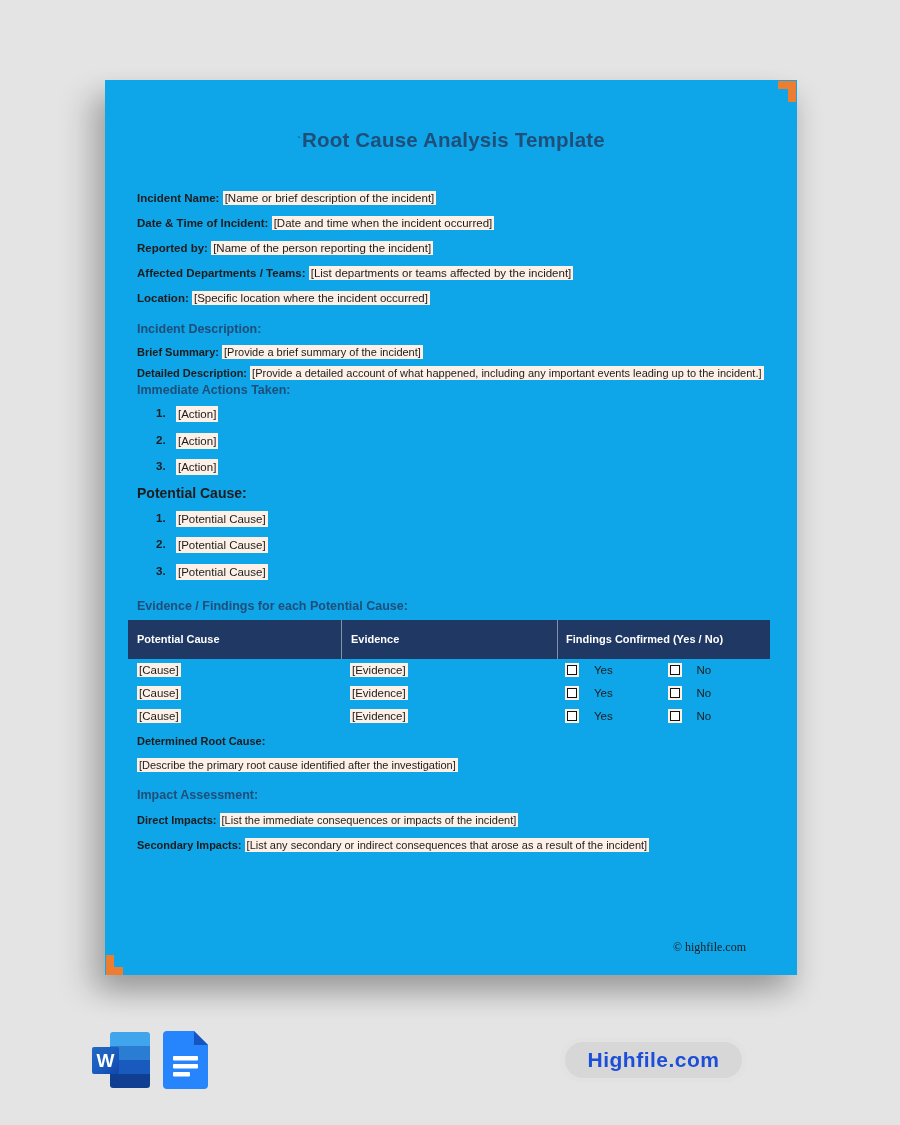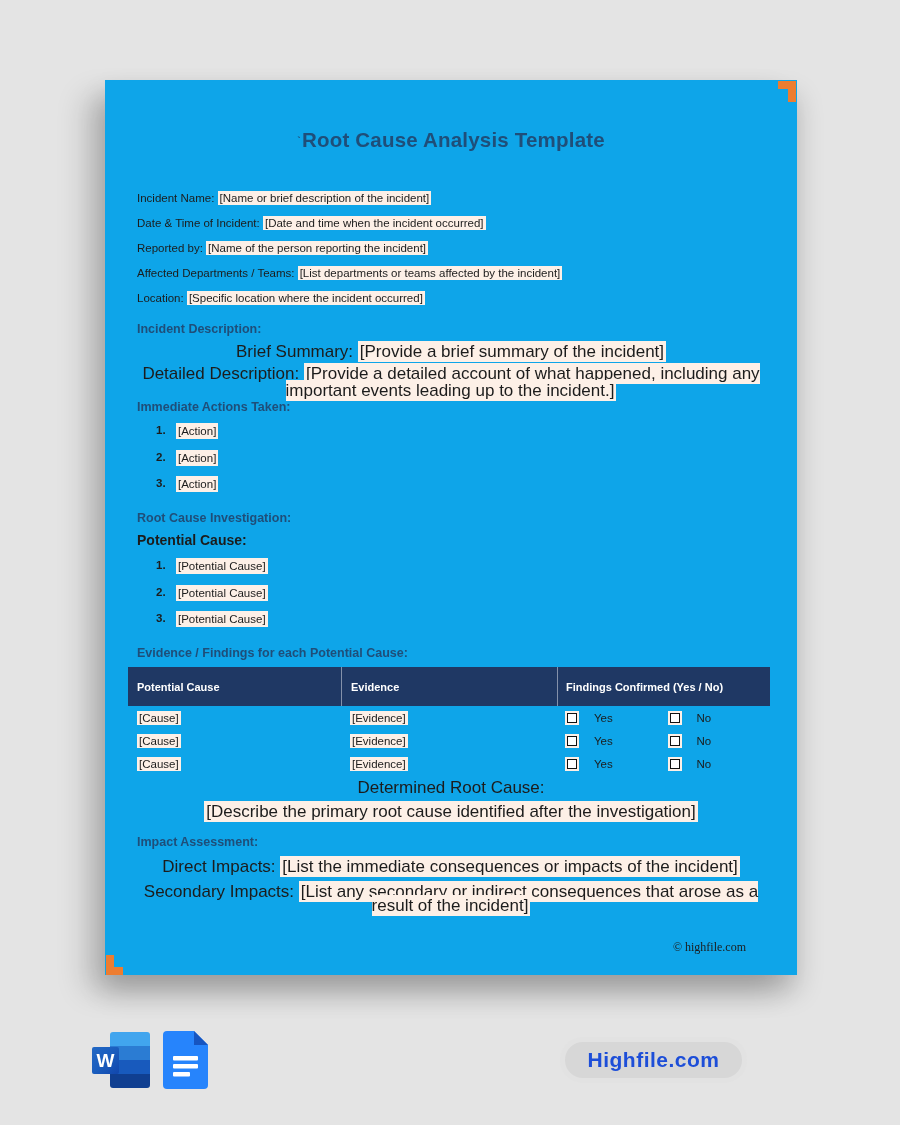--- a/index.html
+++ b/index.html
@@ -28,27 +28,27 @@
   }
   .page-inner { padding:0 32px; }
   .doc-title {
     margin-top:48px; text-align:center;
     font-size:20.5px; font-weight:bold; line-height:24px;
     color:#1F4E79; letter-spacing:0.2px;
   }
   .title-tick { font-size:11px; vertical-align:2px; margin-right:1px; }
   .fields { margin-top:38px; }
   .field { font-size:11.5px; line-height:14px; margin-bottom:11px; }
-  .lbl { font-weight:normal; }
+  .lbl { font-weight:bold; }
   .hl { background:#fdf0e7; padding:1px 2px; }
   h2 {
     font-size:12.5px; line-height:16px; font-weight:bold; color:#1F4E79;
   }
   .h2-desc { margin-top:16px; }
-  .p { font-size:17px; line-height:17px;text-align:center; }
+  .p { font-size:11px; line-height:17px; }
   .p-brief { margin-top:8px; line-height:14px; }
   .p-detailed { margin-top:6px; }
   .h2-actions { }
   .num-list { margin-top:8px; }
   .num-item { margin-left:19px; font-size:11.5px; line-height:14px; margin-bottom:10.5px; display:flex; }
   .num { font-weight:bold; width:20px; flex:0 0 20px; }
   .h2-rci { margin-top:18px; }
   .sub-lbl { margin-top:7px; font-size:14px; line-height:14px; font-weight:bold; margin-bottom:11px; }
   .h2-evidence { margin-top:18px; }
   .rca-table { margin-top:6px; margin-left:-9px; width:642px; font-size:11px; }
@@ -134,21 +134,20 @@
       <div class="num-item">
         <span class="num">2.</span>
         <span class="hl">[Action]</span>
       </div>
       <div class="num-item">
         <span class="num">3.</span>
         <span class="hl">[Action]</span>
       </div>
     </div>
 
-    <h2 class="h2-rci">Root Cause Investigation:</h2>
     <div class="sub-lbl">Potential Cause:</div>
     <div class="num-list" style="margin-top:0">
       <div class="num-item">
         <span class="num">1.</span>
         <span class="hl">[Potential Cause]</span>
       </div>
       <div class="num-item">
         <span class="num">2.</span>
         <span class="hl">[Potential Cause]</span>
       </div>

